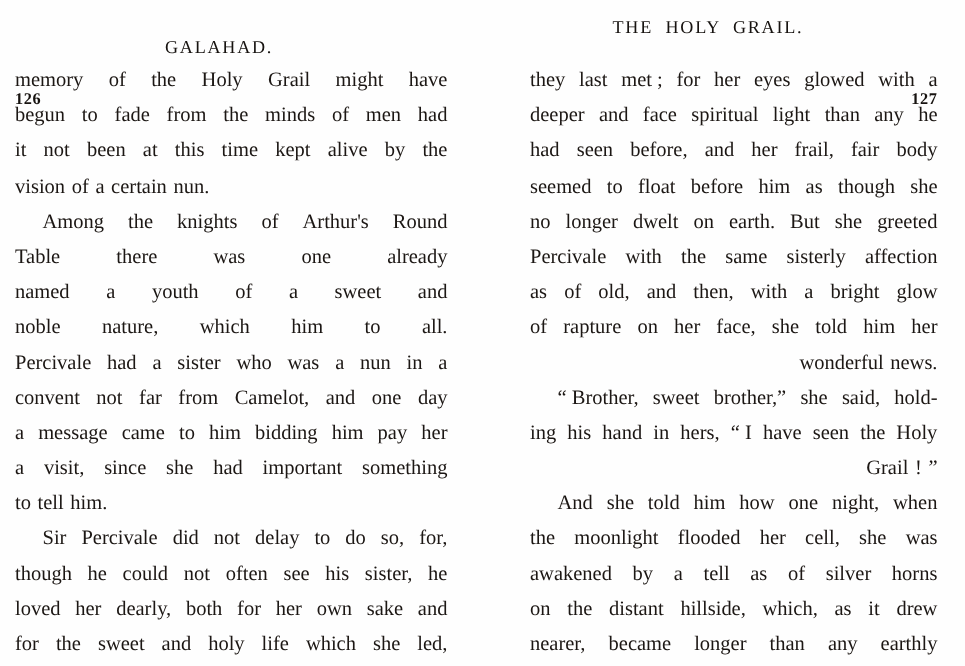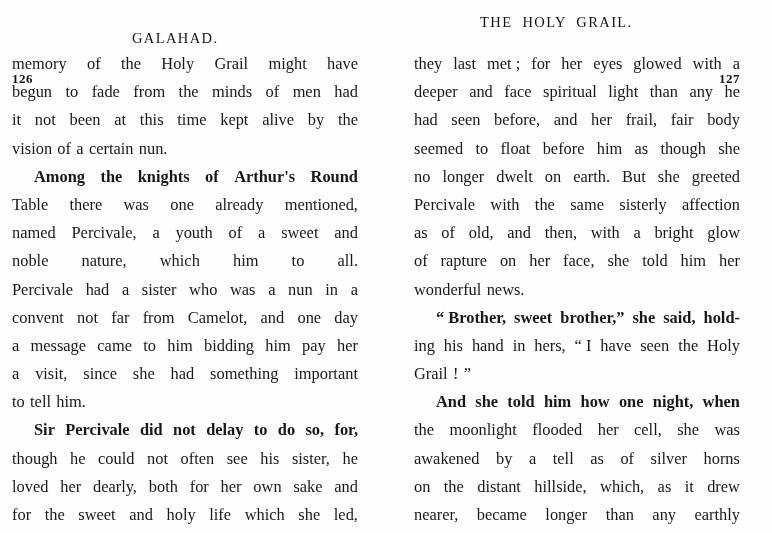--- a/index.html
+++ b/index.html
@@ -24,21 +24,21 @@
   }
 
   
   .page {
     position: absolute;
     top: 0;
     height: 533px;
     box-sizing: border-box;
   }
   .page-left  { left: 0;    width: 386px; }
-  .page-right { left: 368px; width: 386px; }
+  .page-right { left: 378px; width: 386px; text-align: right; }
 
   
   .running-head {
     position: absolute;
     top: 14px;
     height: 24px;
     width: 100%;
     font-size: 14.5px;
     letter-spacing: 0.7px;
     color: #171310;
@@ -89,21 +89,21 @@
   }
   .line.just > span { display: inline-block; }
 
   
   .line.flush {
     display: block;
     word-spacing: 1.2px;
   }
 
   
-  .line.indent { padding-left: 22px; font-weight: bold; }
+  .line.indent { padding-left: 22px; }
 </style>
 </head>
 <body>
 
 <div class="spread">
 
   <div class="page page-left">
     <div class="running-head">
       <span class="folio folio-left">126</span>
       <span class="head-title head-title-left">GALAHAD.</span>
@@ -149,25 +149,23 @@
           <span>of</span>
           <span>Arthur's</span>
           <span>Round</span>
         </div>
         <div class="line just">
           <span>Table</span>
           <span>there</span>
           <span>was</span>
           <span>one</span>
           <span>already</span>
-          <span>mentioned,</span>
         </div>
         <div class="line just">
           <span>named</span>
-          <span>Percivale,</span>
           <span>a</span>
           <span>youth</span>
           <span>of</span>
           <span>a</span>
           <span>sweet</span>
           <span>and</span>
         </div>
         <div class="line just">
           <span>noble</span>
           <span>nature,</span>
@@ -208,22 +206,22 @@
           <span>him</span>
           <span>pay</span>
           <span>her</span>
         </div>
         <div class="line just">
           <span>a</span>
           <span>visit,</span>
           <span>since</span>
           <span>she</span>
           <span>had</span>
+          <span>important</span>
           <span>something</span>
-          <span>important</span>
         </div>
         <div class="line flush">to tell him.</div>
         <div class="line just indent">
           <span>Sir</span>
           <span>Percivale</span>
           <span>did</span>
           <span>not</span>
           <span>delay</span>
           <span>to</span>
           <span>do</span>

